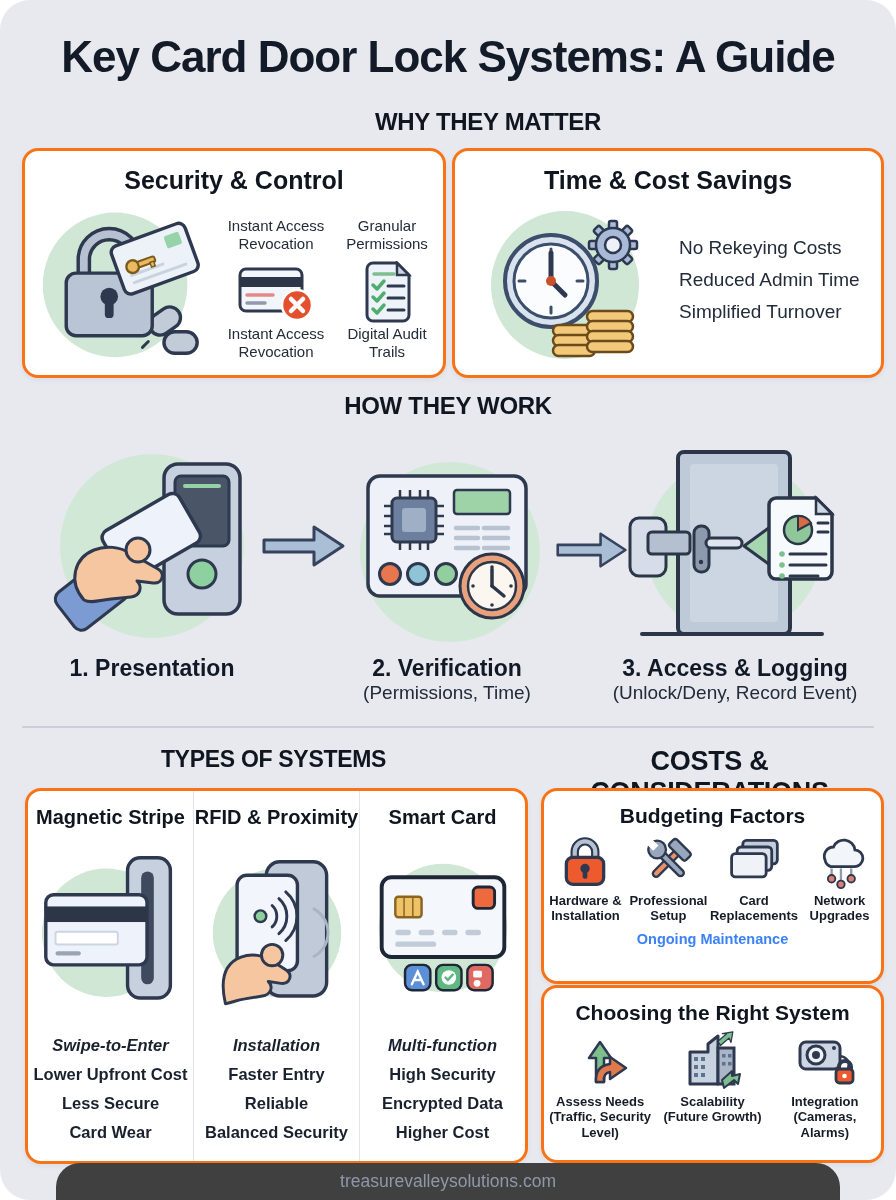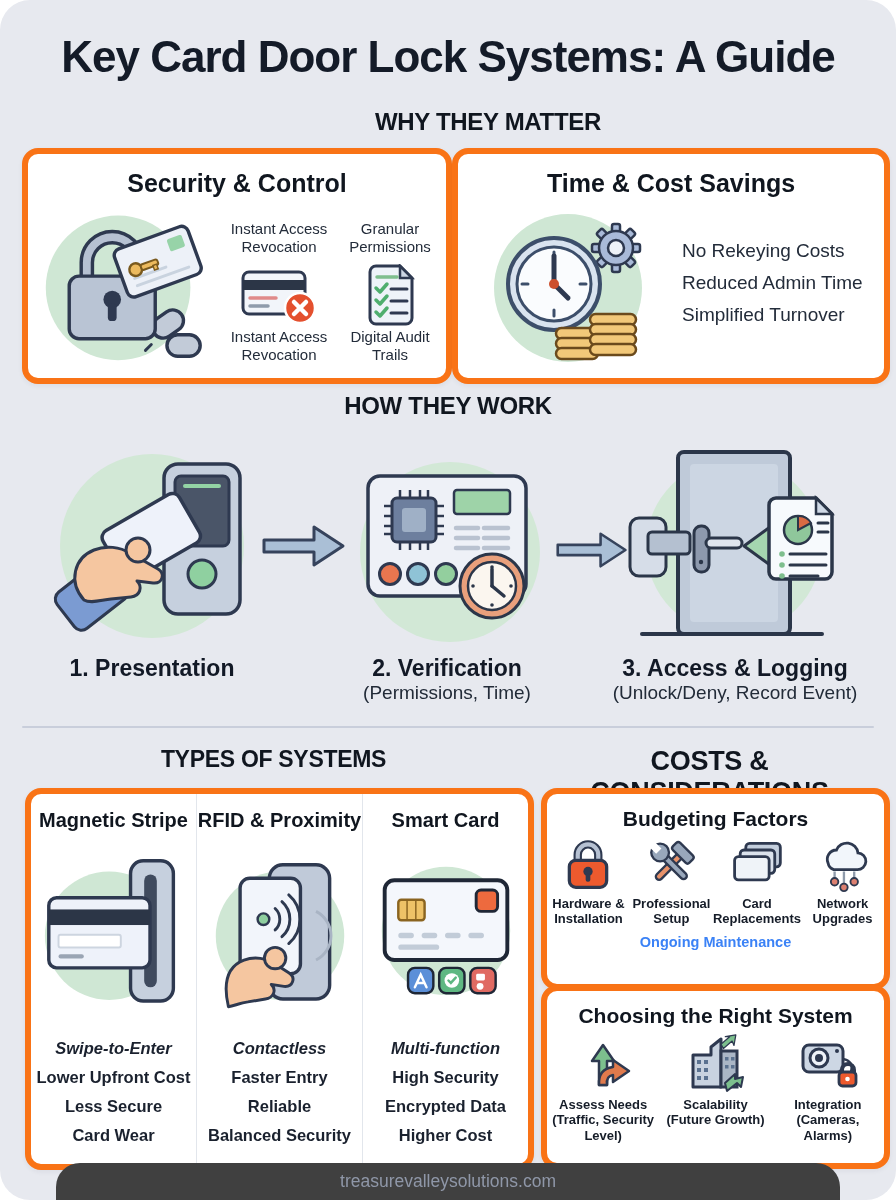--- a/index.html
+++ b/index.html
@@ -3,21 +3,21 @@
 <meta charset="utf-8">
 <style>
   html,body{margin:0;padding:0;background:#ffffff;}
   .page{position:relative;width:896px;height:1200px;background:#ffffff;overflow:hidden;
         font-family:"Liberation Sans","DejaVu Sans",sans-serif;color:#1d2634;}
   .panel{position:absolute;left:0;top:0;width:896px;height:1200px;background:#e7e9ef;border-radius:30px;}
   .abs{position:absolute;}
   .ctr{text-align:center;}
   .title{left:0;top:32px;width:896px;font-size:44px;font-weight:700;color:#141b28;letter-spacing:-1px;}
   .sec-h{font-size:24px;font-weight:700;color:#10161f;letter-spacing:-0.3px;}
-  .card{position:absolute;background:#ffffff;border:6px solid #f97316;border-radius:16px;
+  .card{position:absolute;background:#ffffff;border:3px solid #f97316;border-radius:16px;
         box-shadow:0 2px 5px rgba(30,40,60,0.06);}
   .card-h{font-size:25px;font-weight:700;color:#10161f;}
   .sm-txt{font-size:15px;line-height:1.22;color:#232c3a;}
   .time-item{font-size:19px;color:#232c3a;}
   .step-label{font-size:23px;font-weight:700;color:#121926;}
   .step-sub{font-size:19px;color:#222b38;}
   .divider{left:22px;top:726px;width:852px;height:2px;background:#c9cedb;border-radius:1px;}
   .types-card{left:25px;top:788px;width:497px;height:370px;display:flex;}
   .tcol{flex:1;border-right:1.5px solid #e2e6ec;display:flex;flex-direction:column;align-items:center;}
   .tcol:last-child{border-right:none;}
@@ -311,21 +311,21 @@
         <rect x="34" y="36" width="62" height="98" rx="10" fill="#f2f5fb" stroke="#2e3950" stroke-width="3.5"></rect>
         <circle cx="58" cy="78" r="6" fill="#8fcf9f" stroke="#2e3950" stroke-width="2.5"></circle>
         <g fill="none" stroke="#2e3950" stroke-width="3" stroke-linecap="round">
           <path d="M70 67 a15 15 0 0 1 0 22"></path>
           <path d="M77 60 a24 24 0 0 1 0 36"></path>
           <path d="M84 53 a33 33 0 0 1 0 50"></path>
         </g>
         <path d="M22 168 c-6 -26 0 -42 16 -48 c11 -4 23 -2 32 4 l14 9 c8 5 4 15 -5 14 l-13 -2 c6 6 2 14 -6 15 l-18 3 c-8 1 -14 4 -20 5 z" fill="#f5c6a0" stroke="#2e3950" stroke-width="3" stroke-linejoin="round"></path>
         <circle cx="70" cy="118" r="11" fill="#f5c6a0" stroke="#2e3950" stroke-width="3"></circle>
       </svg>
-      <div class="feat first">Contactless</div>
+      <div class="feat first">Installation</div>
       <div class="feat">Faster Entry</div>
       <div class="feat">Reliable</div>
       <div class="feat">Balanced Security</div>
     </div>
 
     <div class="tcol">
       <div class="tcol-title">Smart Card</div>
       <svg class="ticon" viewBox="0 0 150 170">
         <circle cx="75" cy="90" r="66" fill="#cfe7d4"></circle>
         <rect x="12" y="38" width="126" height="82" rx="10" fill="#f4f7fc" stroke="#1f2736" stroke-width="4"></rect>

